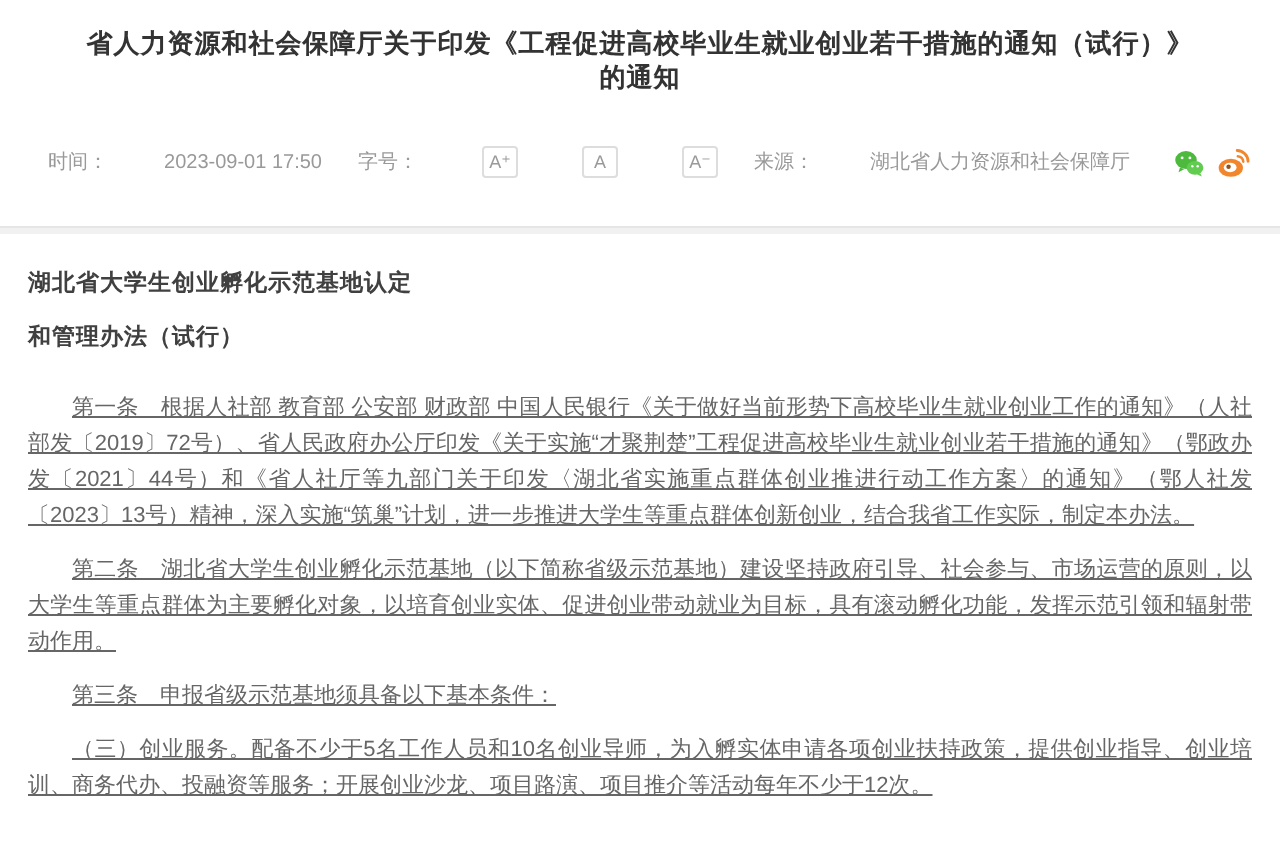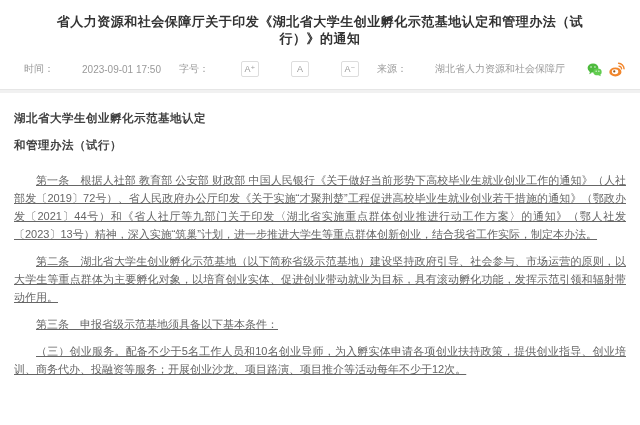--- a/index.html
+++ b/index.html
@@ -10,21 +10,21 @@
   }
   .article-header{text-align:center;padding-top:13px;}
   .article-title{
     font-size:13px;line-height:17px;font-weight:bold;color:#333333;
     margin:0 38px;letter-spacing:0.5px;
   }
   .meta-row{
     margin-top:14px;display:flex;justify-content:center;align-items:center;
     font-size:10px;color:#999999;white-space:nowrap;
   }
-  .meta-item{margin:0 9px;display:inline-flex;align-items:center;gap:28px;}
+  .meta-item{margin:12px 9px;display:inline-flex;align-items:center;gap:28px;}
   .meta-item .val{color:#999999;text-align:right;}
   .fs-btn{
     display:inline-block;box-sizing:border-box;width:18px;height:16px;
     border:1px solid #dddddd;border-radius:2px;background:#ffffff;
     color:#9a9a9a;font-size:9px;line-height:14px;text-align:center;
     padding:0;margin-left:4px;cursor:pointer;font-family:inherit;
   }
   .share-icons{display:inline-flex;align-items:center;margin-left:6px;}
   .share-icon{display:inline-flex;align-items:center;margin-left:7px;cursor:pointer;}
   .header-divider{
@@ -40,21 +40,21 @@
     font-size:11px;line-height:18px;color:#666666;
     margin:0 0 9px 0;text-indent:2em;text-align:justify;text-decoration:underline;
   }
 </style>
 </head>
 <body>
 
 <div class="page">
 
   <header class="article-header">
-    <h1 class="article-title">省人力资源和社会保障厅关于印发《湖北省大学生创业孵化示范基地认定和管理办法（试行）》的通知</h1>
+    <h1 class="article-title">省人力资源和社会保障厅关于印发《工程促进高校毕业生就业创业若干措施的通知（试行）》的通知</h1>
 
     <div class="meta-row">
       <span class="meta-item">
         <span>时间：</span>
         <span class="val">2023-09-01 17:50</span>
       </span>
       <span class="meta-item">
         <span>字号：</span>
         <button class="fs-btn">A⁺</button>
         <button class="fs-btn">A</button>

